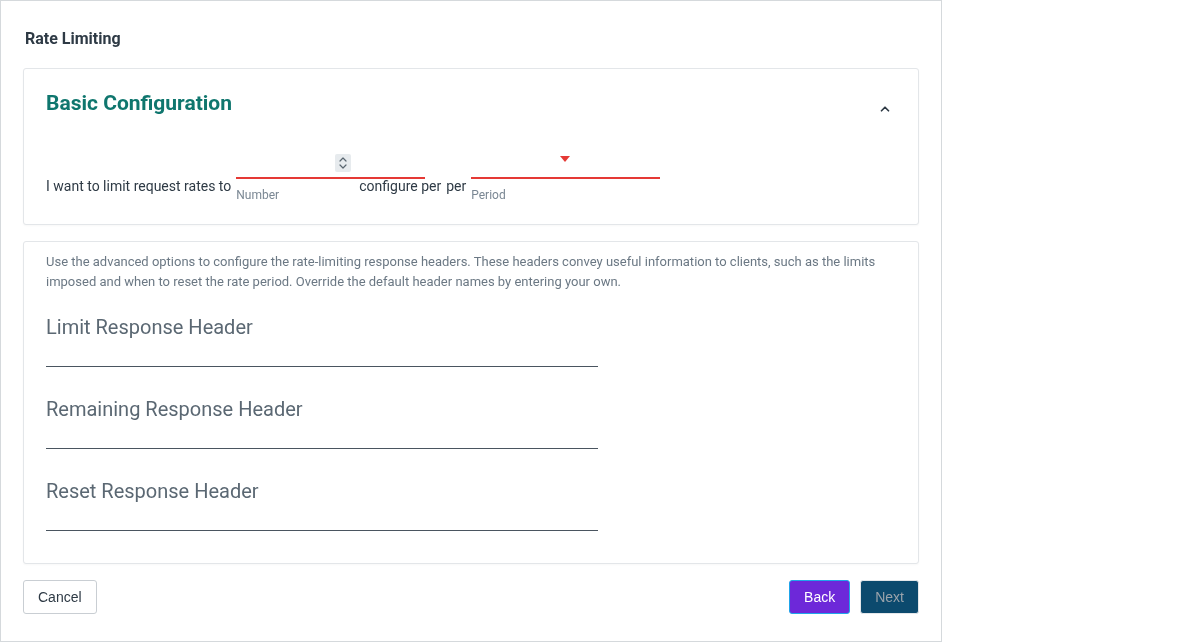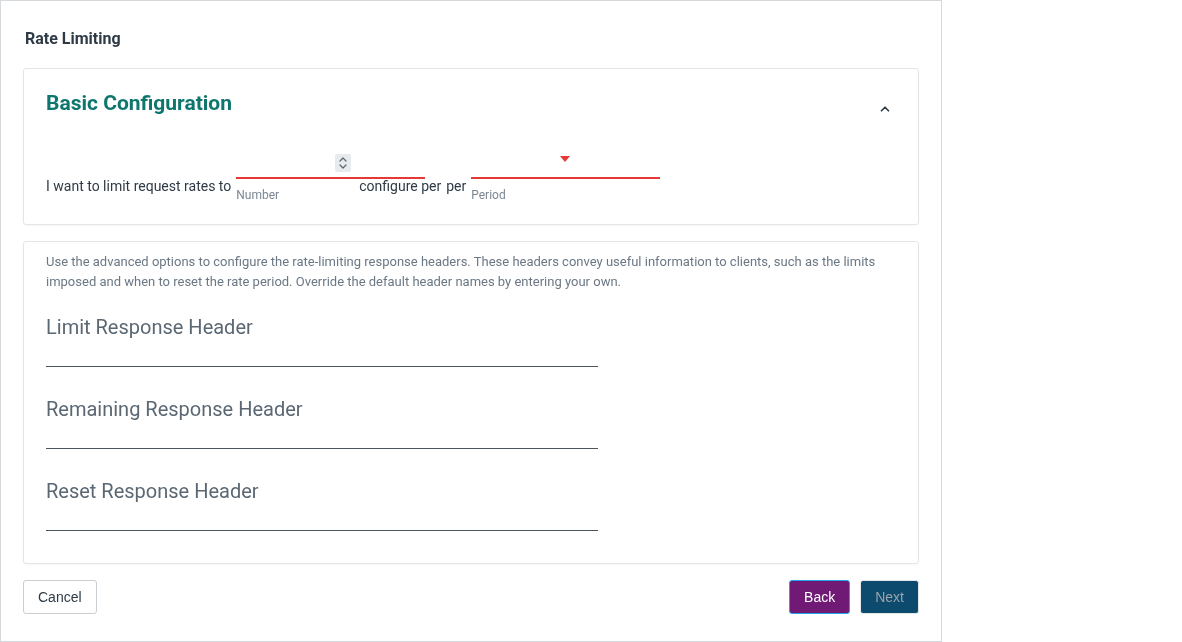--- a/index.html
+++ b/index.html
@@ -141,21 +141,21 @@
     padding: 8px 14px;
     border-radius: 3px;
     cursor: pointer;
   }
   .btn-cancel {
     background: #fff;
     border: 1px solid #c9ced3;
     color: #2e3a45;
   }
   .btn-back {
-    background: #701a75;
+    background: #6d28d9;
     border: 1px solid #1fa5ea;
     color: #fff;
     margin-right: 10px;
   }
   .btn-next {
     background: #0c4a6e;
     border: 1px solid #e4e7ea;
     color: #9aa3ab;
     cursor: not-allowed;
   }

